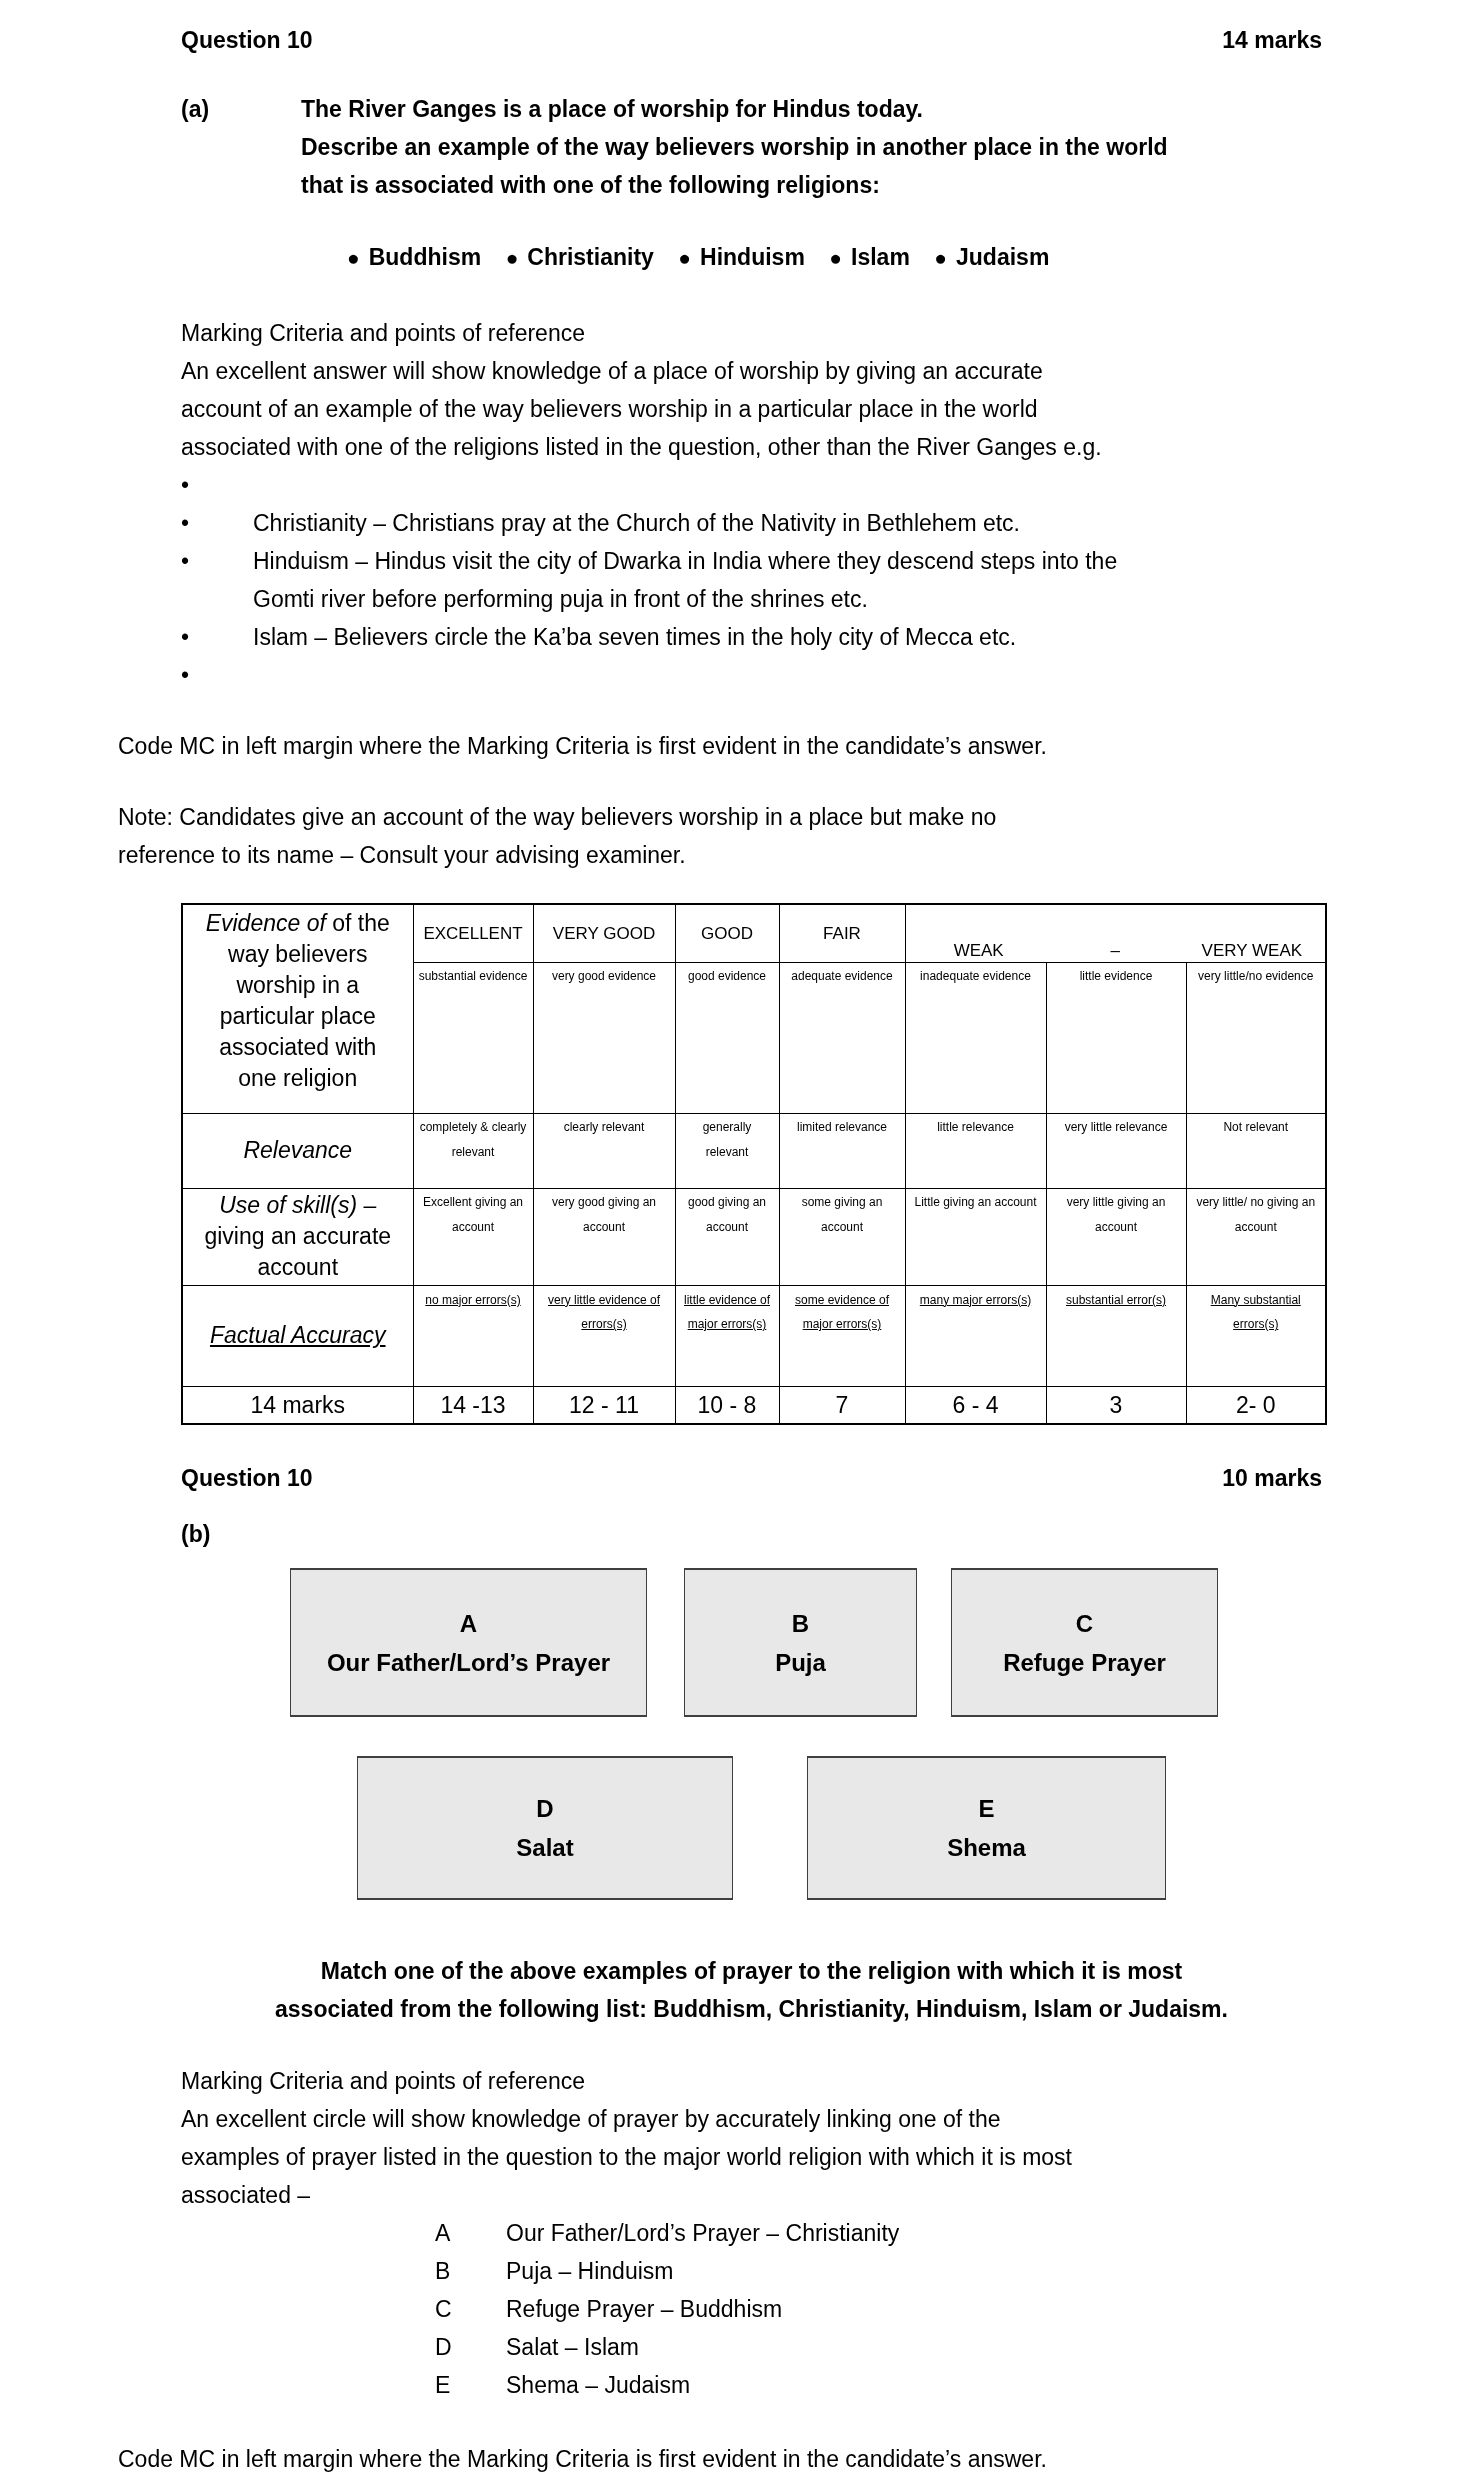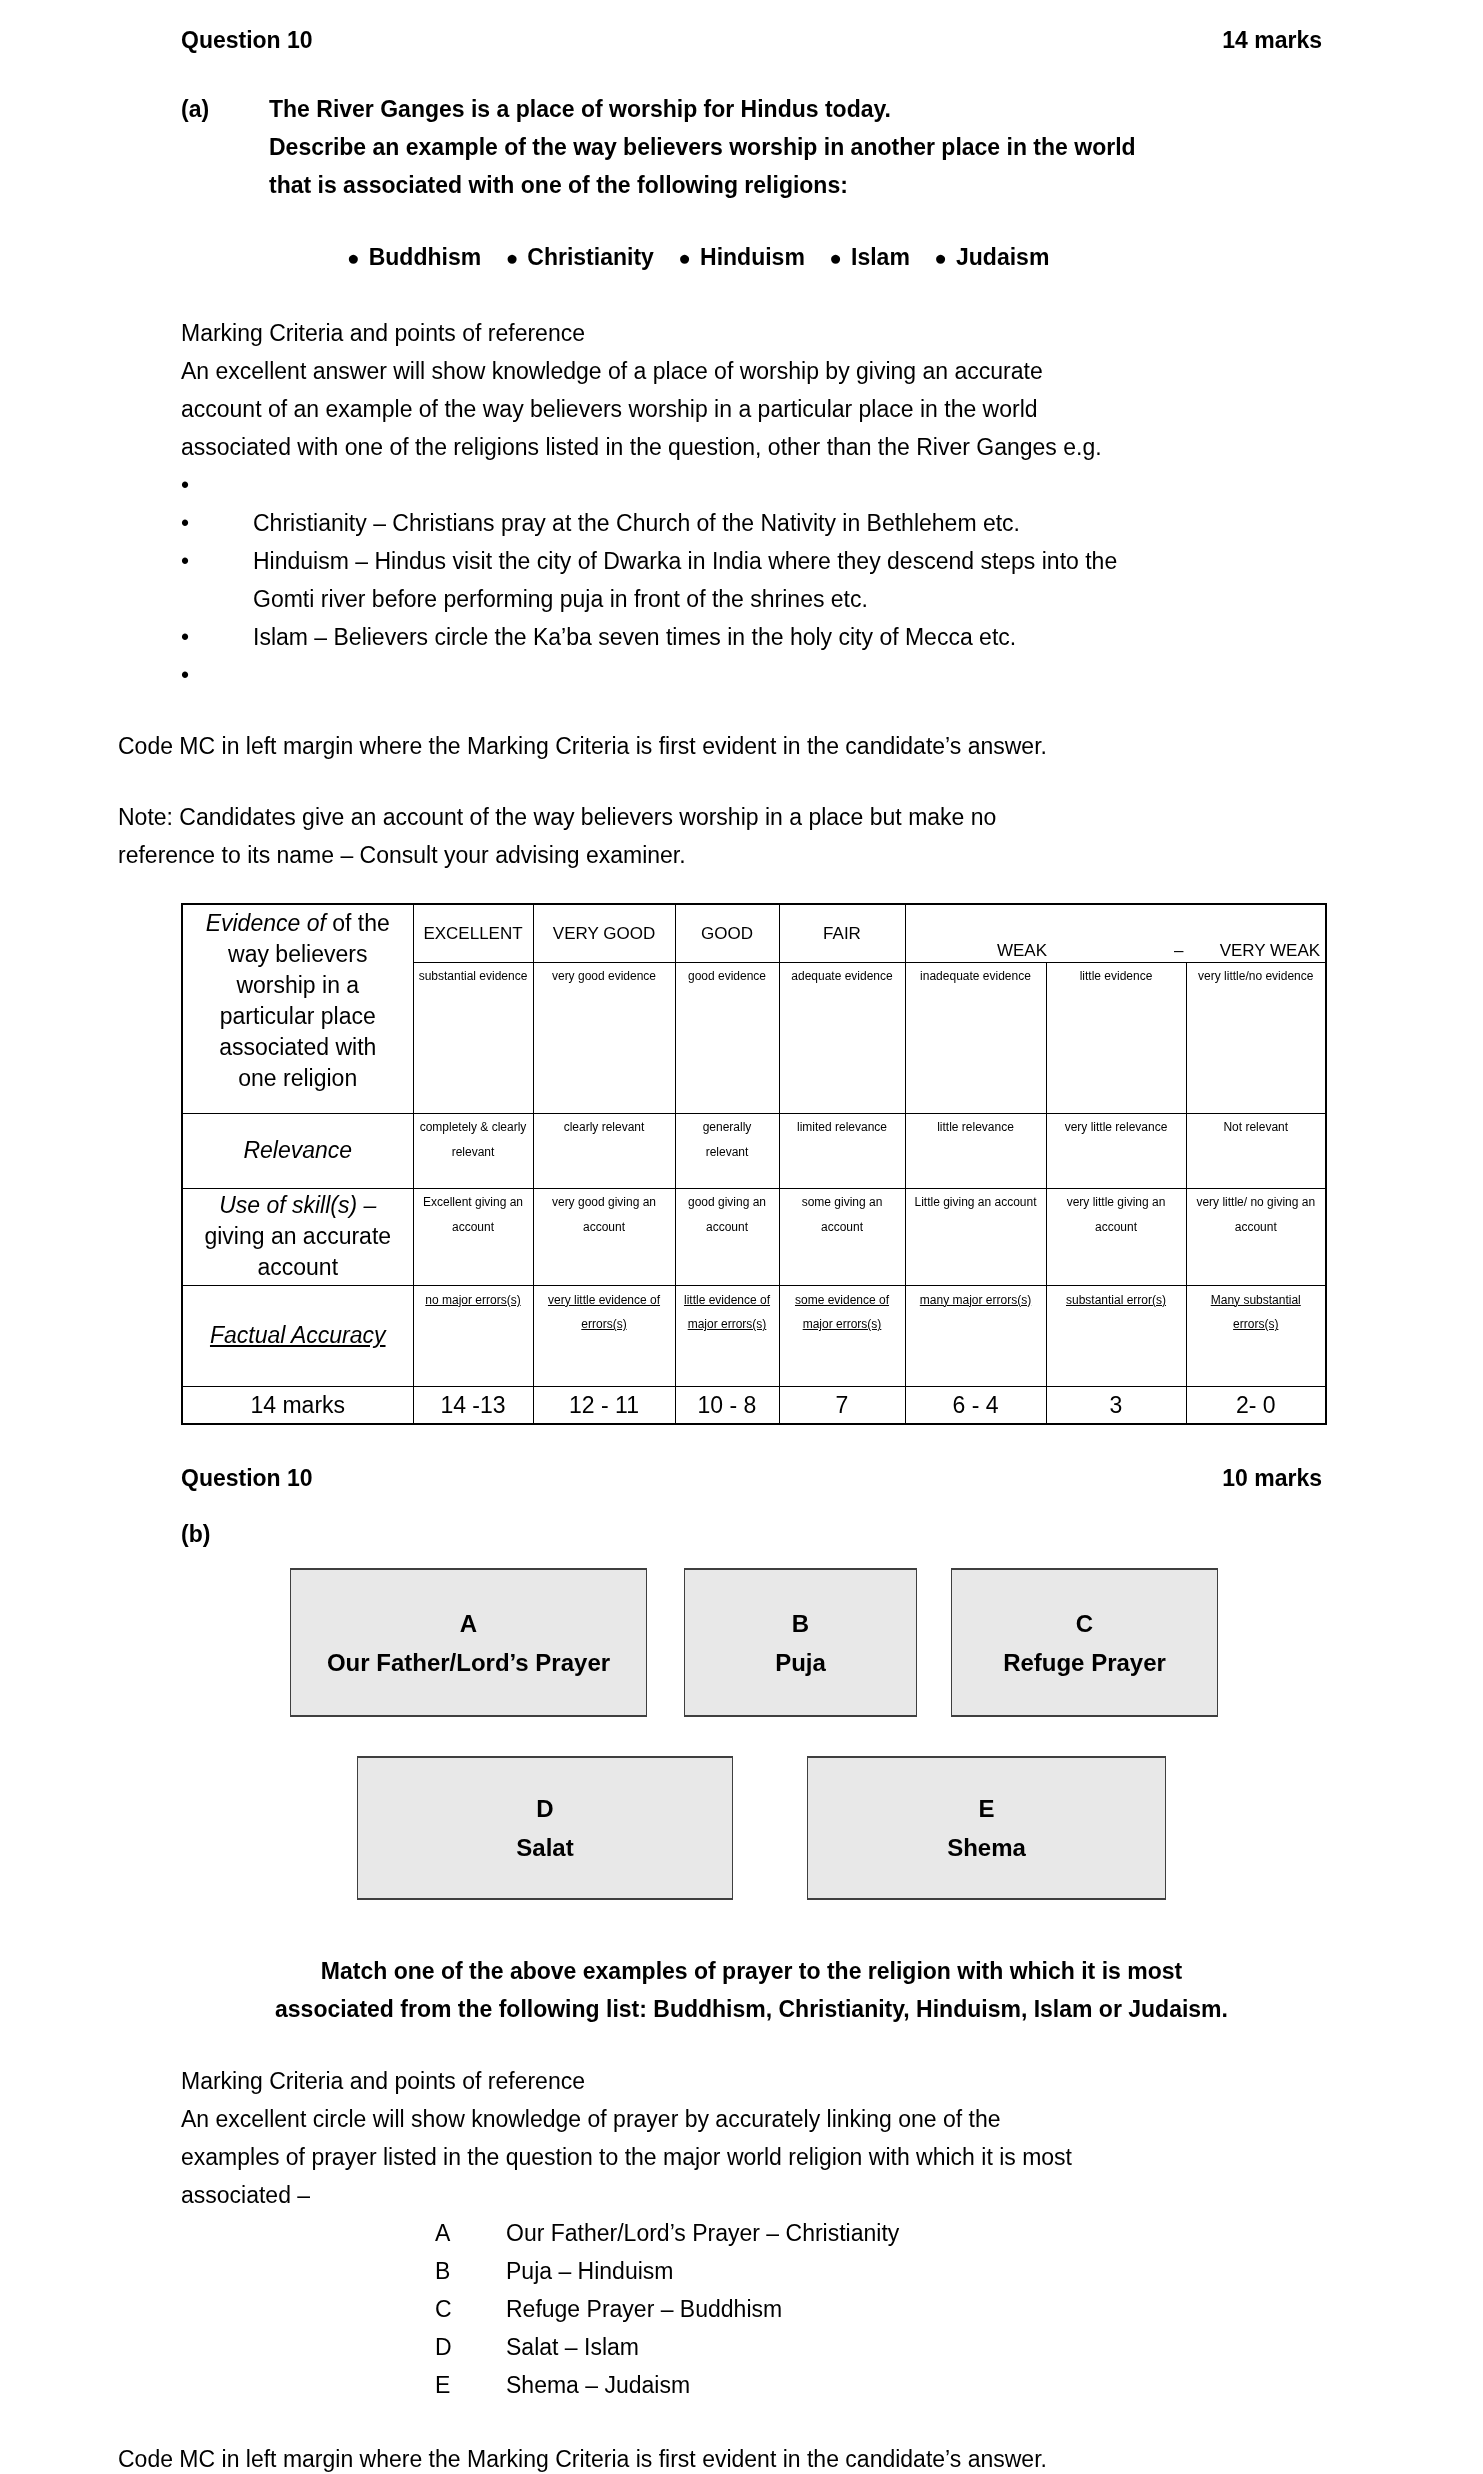--- a/index.html
+++ b/index.html
@@ -8,21 +8,21 @@
     position: relative;
     width: 1483px;
     height: 2475px;
     background: #ffffff;
     overflow: hidden;
     font-family: "Liberation Sans", sans-serif;
     font-size: 23px;
     line-height: 38px;
     color: #000;
   }
-  .b { font-weight: bold; }
+  .b { font-weight: bold; gap: 32px; }
   .pre { white-space: pre-line; }
 
   
   .head-row {
     display: flex;
     justify-content: space-between;
     margin-left: 181px;
     width: 1141px;
   }
   .head-row.first { margin-top: 21px; }
@@ -78,21 +78,21 @@
     font-size: 23px;
     line-height: 31px;
     padding-left: 9.8px;
     padding-right: 8.2px;
     vertical-align: middle;
     border-bottom: 3.3px solid #000;
   }
   td.lbl.top { vertical-align: top; padding-top: 3.3px; }
   td.gh { font-size: 17px; line-height: 19.6px; text-align: center; vertical-align: middle; }
   .gh-merged-wrap { display: flex; width: 100%; }
-  .gh-merged-wrap span { flex: 1; text-align: right; margin-top: 34px; }
+  .gh-merged-wrap span { flex: 1; text-align: center; margin-top: 34px; }
   td.gc {
     font-size: 12px;
     line-height: 24.5px;
     text-align: center;
     vertical-align: top;
     padding-top: 4.1px;
   }
 
   
   .qb-label { margin-left: 181px; margin-top: 18px; font-weight: bold; }

